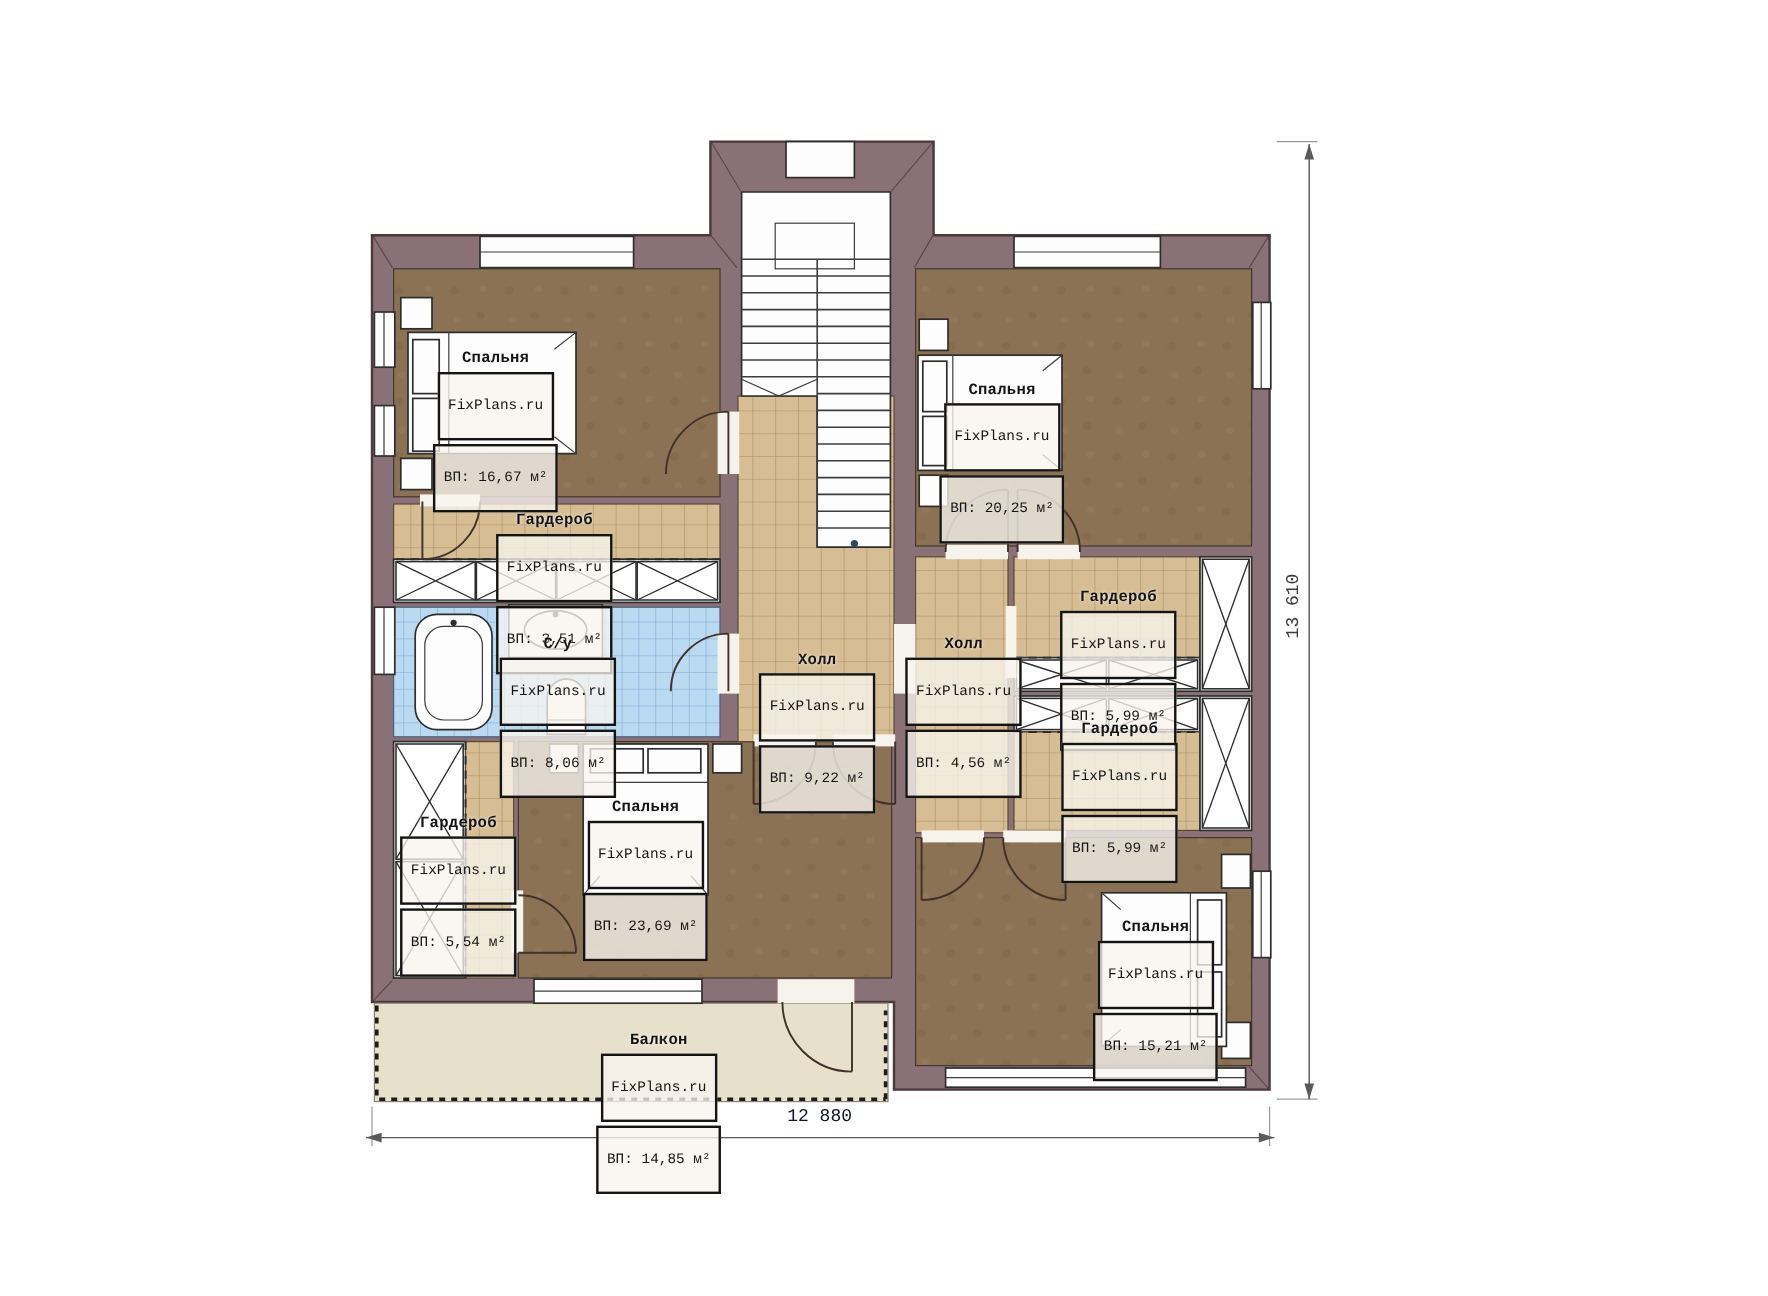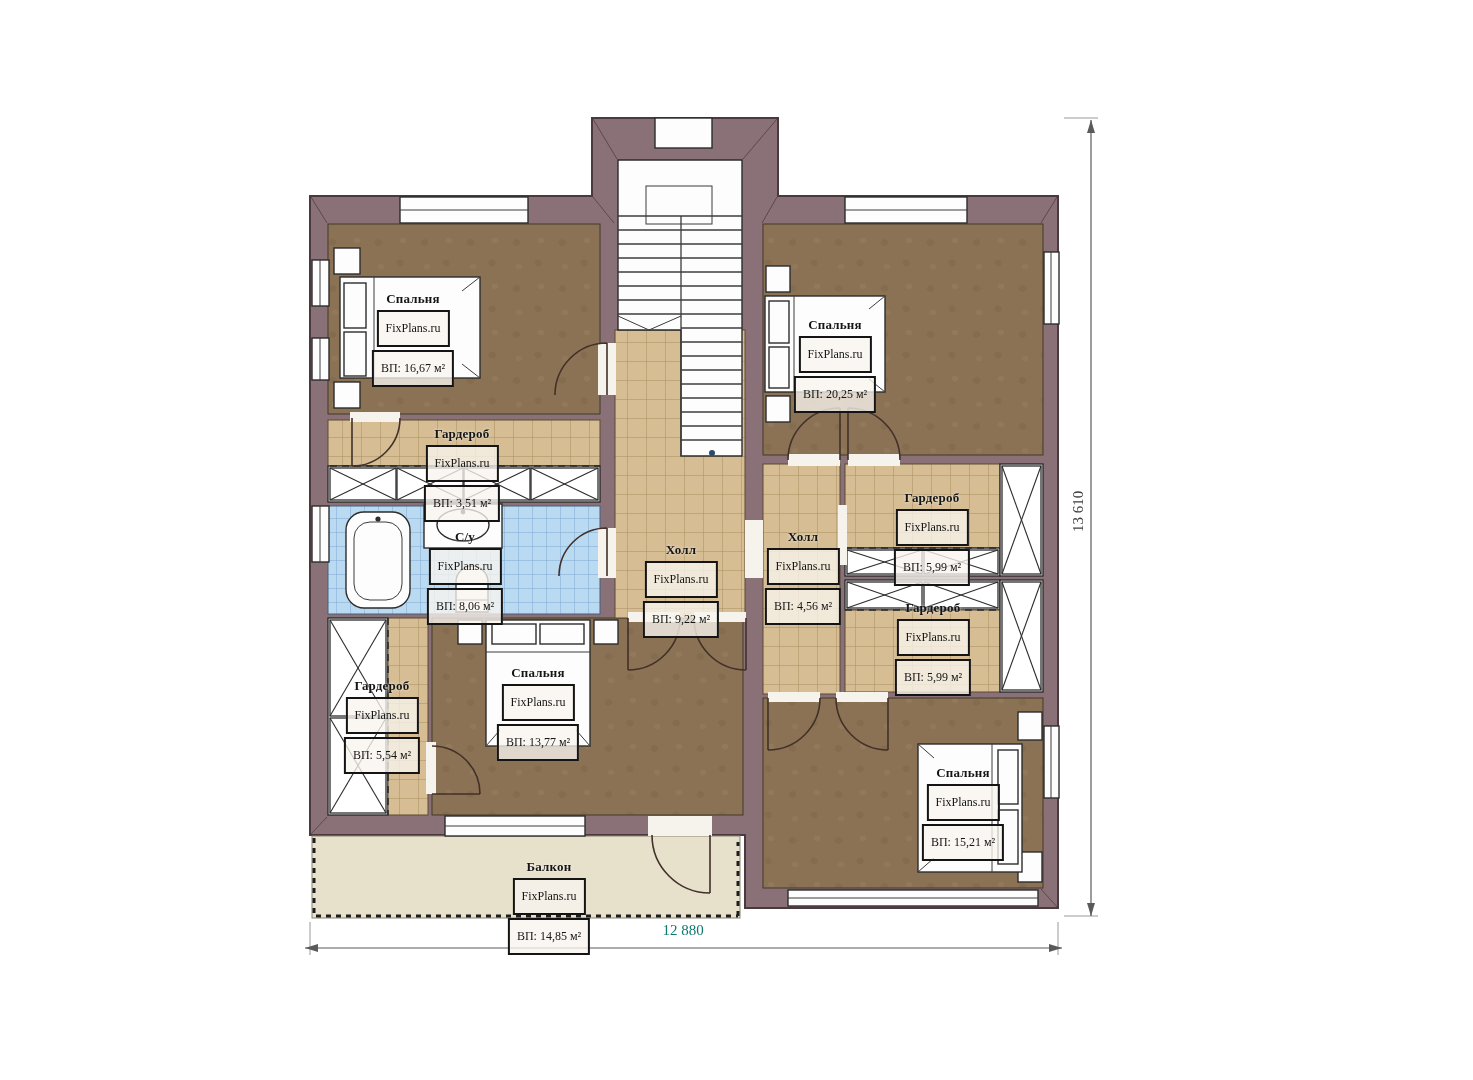--- a/index.html
+++ b/index.html
@@ -1,17 +1,17 @@
 <!DOCTYPE html>
 <html style="--c-wall: #8a7077; --c-floor: #8b7254; --c-tile: #d6bd94; --c-tile_line: #a8905f; --c-bath: #badaf2; --c-bath_line: #7fa9d2; --c-balcony: #e7e0cb;"><head>
 <meta charset="utf-8">
 <style>
   html,body{margin:0;padding:0;background:#fff;}
   .stage{position:relative;width:1265px;height:1080px;background:#fff;overflow:hidden;
-         font-family:Liberation Serif, serif;}
+         font-family:Liberation Mono, monospace;}
   .stage svg{position:absolute;left:0;top:0;}
 
   
   .wall-fill{fill:var(--c-wall,#8a7077);stroke:#4a393d;stroke-width:2;}
   .tan{fill:url(#tanTile);stroke:#5a4a33;stroke-width:1;}
   .bath{fill:url(#blueTile);stroke:#46607e;stroke-width:1;}
   .floor{fill:url(#wood);stroke:#43382b;stroke-width:1;}
   .balc{fill:var(--c-balcony,#e7e0cb);stroke:#8a8374;stroke-width:1;}
   .white{fill:#fdfdfd;stroke:#2d2d2d;stroke-width:1.4;}
   .opening{fill:#f6f3ec;stroke:none;}
@@ -28,22 +28,22 @@
   .corner{stroke:rgba(35,25,25,.45);stroke-width:1;}
   .p-tan{fill:var(--c-tile,#d6bd94);} .p-tan-l{fill:none;stroke:var(--c-tile_line,#a8905f);stroke-width:1;}
   .p-bath{fill:var(--c-bath,#badaf2);} .p-bath-l{fill:none;stroke:var(--c-bath_line,#7fa9d2);stroke-width:1;}
   .p-wood{fill:var(--c-floor,#8b7254);}
 
   
   .room-label{position:absolute;transform:translateX(-50%);text-align:center;color:#151515;z-index:5;}
   .room-title{font-weight:bold;font-size:13px;line-height:1.15;letter-spacing:.2px;
               text-shadow:0 0 3px rgba(255,255,255,.85);white-space:nowrap;}
   .wm-box,.area-box{margin:3px auto 0;border:2px solid #141414;background:rgba(248,245,238,.78);
-              font-size:12px;line-height:1.25;padding:9px 7px;white-space:nowrap;display:table;}
-  .dim-h{position:absolute;font-size:15px;color:#0f766e;transform:translateX(-50%);z-index:4;}
+              font-size:12px;line-height:1.25;padding:19px 7px;white-space:nowrap;display:table;}
+  .dim-h{position:absolute;font-size:15px;color:#0f172a;transform:translateX(-50%);z-index:4;}
   .dim-v{position:absolute;font-size:15px;color:#3c3c3c;transform:rotate(-90deg);transform-origin:left top;z-index:4;}
 </style>
 </head>
 <body>
 
 <div class="stage">
 
 <svg width="1473" height="1080" viewBox="0 0 1473 1080">
   <defs>
     <pattern id="tanTile" width="19" height="19" patternUnits="userSpaceOnUse">
@@ -380,21 +380,21 @@
   <div class="area-box">ВП: 5,99 м²</div>
 </div>
 <div class="room-label" style="left:382px;top:679px">
   <div class="room-title">Гардероб</div>
   <div class="wm-box">FixPlans.ru</div>
   <div class="area-box">ВП: 5,54 м²</div>
 </div>
 <div class="room-label" style="left:538px;top:666px">
   <div class="room-title">Спальня</div>
   <div class="wm-box">FixPlans.ru</div>
-  <div class="area-box">ВП: 13,77 м²</div>
+  <div class="area-box">ВП: 23,69 м²</div>
 </div>
 <div class="room-label" style="left:963px;top:766px">
   <div class="room-title">Спальня</div>
   <div class="wm-box">FixPlans.ru</div>
   <div class="area-box">ВП: 15,21 м²</div>
 </div>
 <div class="room-label" style="left:549px;top:860px">
   <div class="room-title">Балкон</div>
   <div class="wm-box">FixPlans.ru</div>
   <div class="area-box">ВП: 14,85 м²</div>

